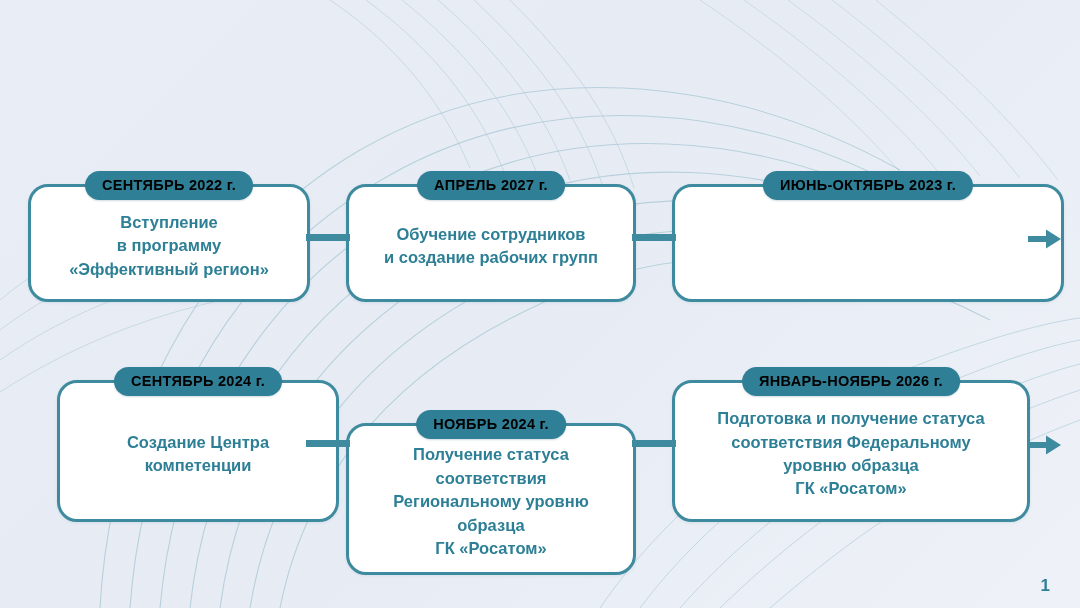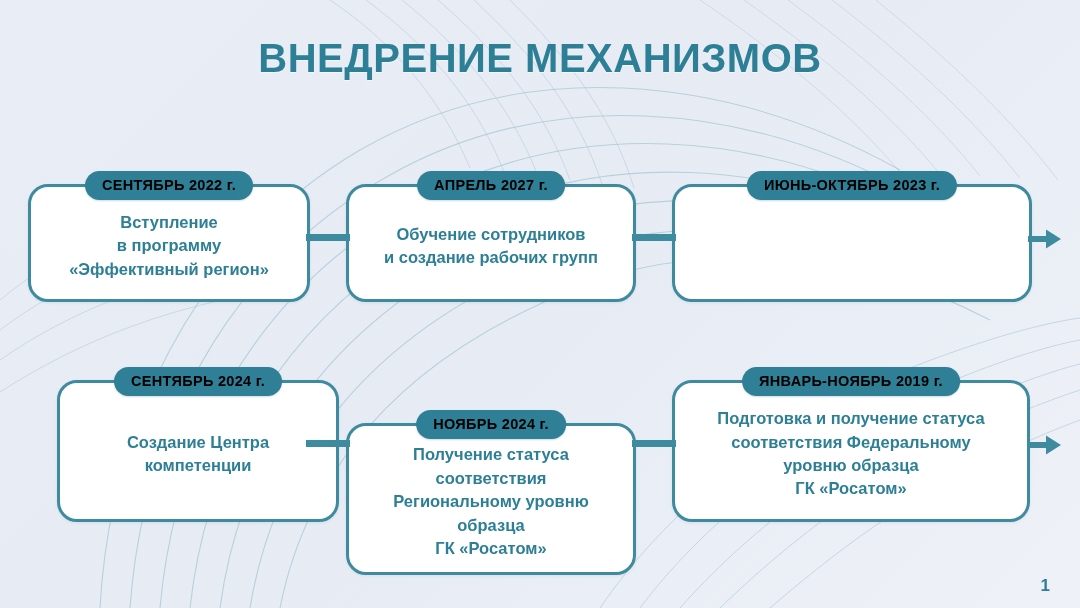--- a/index.html
+++ b/index.html
@@ -162,21 +162,20 @@
     <g fill="none" stroke="#a8c8d4" stroke-width="1" opacity="0.45">
       <path d="M700 0 C 768 46, 842 104, 900 172"></path>
       <path d="M744 0 C 812 48, 884 106, 940 174"></path>
       <path d="M788 0 C 856 50, 926 108, 980 176"></path>
       <path d="M832 0 C 900 52, 966 110, 1020 178"></path>
       <path d="M876 0 C 942 54, 1006 112, 1058 180"></path>
     </g>
   </svg>
 
   <div class="title-block">
-    <div class="title-line">ВНЕДРЕНИЕ МЕХАНИЗМОВ</div>
   </div>
 
   <div class="row row-1">
 
     <div class="connector" style="left:306px; top:66px; width:44px;"></div>
     <div class="connector" style="left:632px; top:66px; width:44px;"></div>
 
     <div class="card-wrap" style="left:28px; top:16px; width:282px;">
       <div class="card" style="height:118px;">
         <div class="badge">СЕНТЯБРЬ  2022 г.</div>
@@ -187,21 +186,21 @@
     </div>
 
     <div class="card-wrap" style="left:346px; top:16px; width:290px;">
       <div class="card" style="height:118px;">
         <div class="badge">АПРЕЛЬ 2027 г.</div>
         <div class="card-body">Обучение сотрудников
 и создание рабочих групп</div>
       </div>
     </div>
 
-    <div class="card-wrap" style="left:672px; top:16px; width:360px;">
+    <div class="card-wrap" style="left:672px; top:16px; width:392px;">
       <div class="card" style="height:118px;">
         <div class="badge">ИЮНЬ-ОКТЯБРЬ  2023 г.</div>
       </div>
     </div>
 
     <svg class="arrow" style="left:1028px; top:60px;" viewBox="0 0 34 22" xmlns="http://www.w3.org/2000/svg">
       <path d="M0 8 H18 V1.5 L33 11 L18 20.5 V14 H0 Z" fill="#3e8a9e"></path>
     </svg>
   </div>
 
@@ -224,21 +223,21 @@
         <div class="card-body">Получение статуса
 соответствия
 Региональному уровню
 образца
 ГК «Росатом»</div>
       </div>
     </div>
 
     <div class="card-wrap" style="left:672px; top:18px; width:358px;">
       <div class="card" style="height:142px;">
-        <div class="badge">ЯНВАРЬ-НОЯБРЬ  2019 г.</div>
+        <div class="badge">ЯНВАРЬ-НОЯБРЬ  2026 г.</div>
         <div class="card-body">Подготовка и получение статуса
 соответствия Федеральному
 уровню образца
 ГК «Росатом»</div>
       </div>
     </div>
 
     <svg class="arrow" style="left:1028px; top:72px;" viewBox="0 0 34 22" xmlns="http://www.w3.org/2000/svg">
       <path d="M0 8 H18 V1.5 L33 11 L18 20.5 V14 H0 Z" fill="#3e8a9e"></path>
     </svg>

